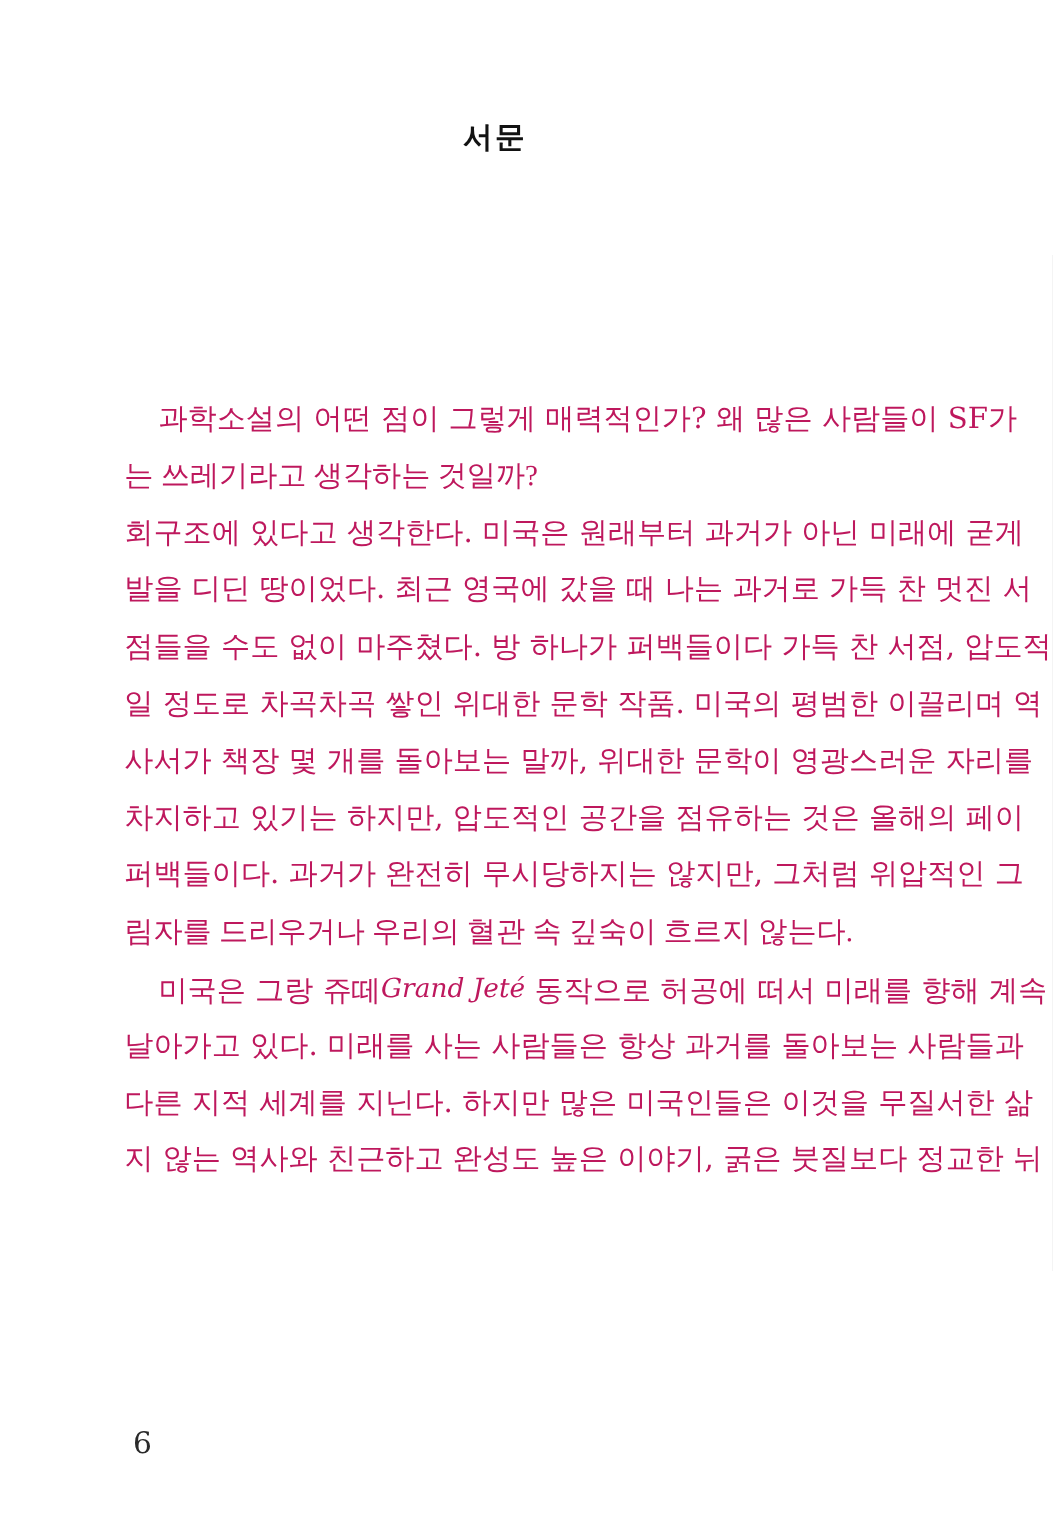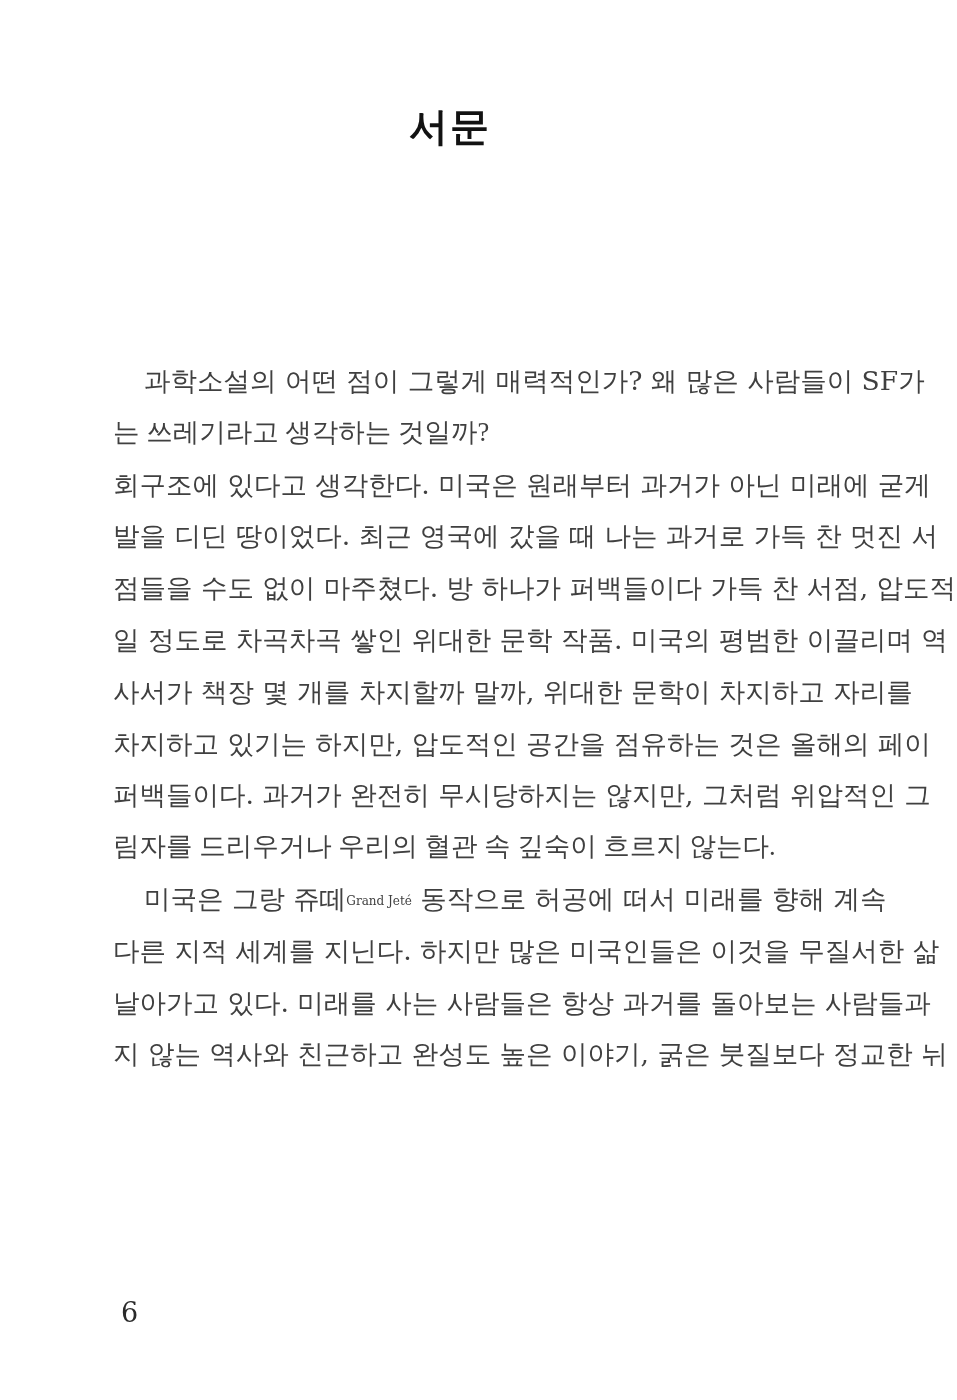--- a/index.html
+++ b/index.html
@@ -18,58 +18,59 @@
     font-family: "DejaVu Serif", "Liberation Serif", serif;
     color: #1d1d1d;
   }
 
   .chapter-title {
     position: absolute;
     top: 102px;
     left: 113px;
     width: 674px;
     text-align: center;
-    font-size: 39px;
+    font-size: 27px;
     line-height: 48px;
     font-weight: bold;
     letter-spacing: 2px;
     color: #121212;
   }
 
   .body-text {
     position: absolute;
     top: 355px;
     left: 113px;
     width: 674px;
   }
 
   .line {
     height: 51.8px;
     line-height: 51.8px;
     font-size: 26.5px;
     white-space: nowrap;
     text-align: justify;
     text-align-last: justify;
-    color: #404040;
+    color: #be185d;
   }
 
   .line.indent {
     padding-left: 31px;
   }
 
   .line.para-end {
     text-align: left;
     text-align-last: left;
     font-family: Liberation Serif, serif;
   }
 
   .latin-annotation {
-    font-size: 12px;
+    font-size: 24px;
     vertical-align: 3px;
     letter-spacing: 0;
+    font-style: italic;
   }
 
   .page-number {
     position: absolute;
     top: 1296px;
     left: 121px;
     font-size: 27px;
     line-height: 34px;
     color: #2a2a2a;
   }
@@ -81,25 +82,25 @@
 
   <h1 class="chapter-title">서문</h1>
 
   <div class="body-text">
       <div class="line indent"><span>과학소설의 어떤 점이 그렇게 매력적인가? 왜 많은 사람들이 SF가</span></div>
       <div class="line para-end"><span>는 쓰레기라고 생각하는 것일까?</span></div>
       <div class="line"><span>회구조에 있다고 생각한다. 미국은 원래부터 과거가 아닌 미래에 굳게</span></div>
       <div class="line"><span>발을 디딘 땅이었다. 최근 영국에 갔을 때 나는 과거로 가득 찬 멋진 서</span></div>
       <div class="line"><span>점들을 수도 없이 마주쳤다. 방 하나가 퍼백들이다 가득 찬 서점, 압도적</span></div>
       <div class="line"><span>일 정도로 차곡차곡 쌓인 위대한 문학 작품. 미국의 평범한 이끌리며 역</span></div>
-      <div class="line"><span>사서가 책장 몇 개를 차지할까 말까, 위대한 문학이 차지하고 자리를</span></div>
+      <div class="line"><span>사서가 책장 몇 개를 돌아보는 말까, 위대한 문학이 영광스러운 자리를</span></div>
       <div class="line"><span>차지하고 있기는 하지만, 압도적인 공간을 점유하는 것은 올해의 페이</span></div>
       <div class="line"><span>퍼백들이다. 과거가 완전히 무시당하지는 않지만, 그처럼 위압적인 그</span></div>
       <div class="line para-end"><span>림자를 드리우거나 우리의 혈관 속 깊숙이 흐르지 않는다.</span></div>
       <div class="line indent"><span>미국은 그랑 쥬떼</span><span class="latin-annotation">Grand Jeté</span><span> 동작으로 허공에 떠서 미래를 향해 계속</span></div>
+      <div class="line"><span>날아가고 있다. 미래를 사는 사람들은 항상 과거를 돌아보는 사람들과</span></div>
       <div class="line"><span>다른 지적 세계를 지닌다. 하지만 많은 미국인들은 이것을 무질서한 삶</span></div>
-      <div class="line"><span>날아가고 있다. 미래를 사는 사람들은 항상 과거를 돌아보는 사람들과</span></div>
       <div class="line"><span>지 않는 역사와 친근하고 완성도 높은 이야기, 굵은 붓질보다 정교한 뉘</span></div>
     </div>
 
   <div class="page-number">6</div>
 
 </div>
 
 </body></html>

